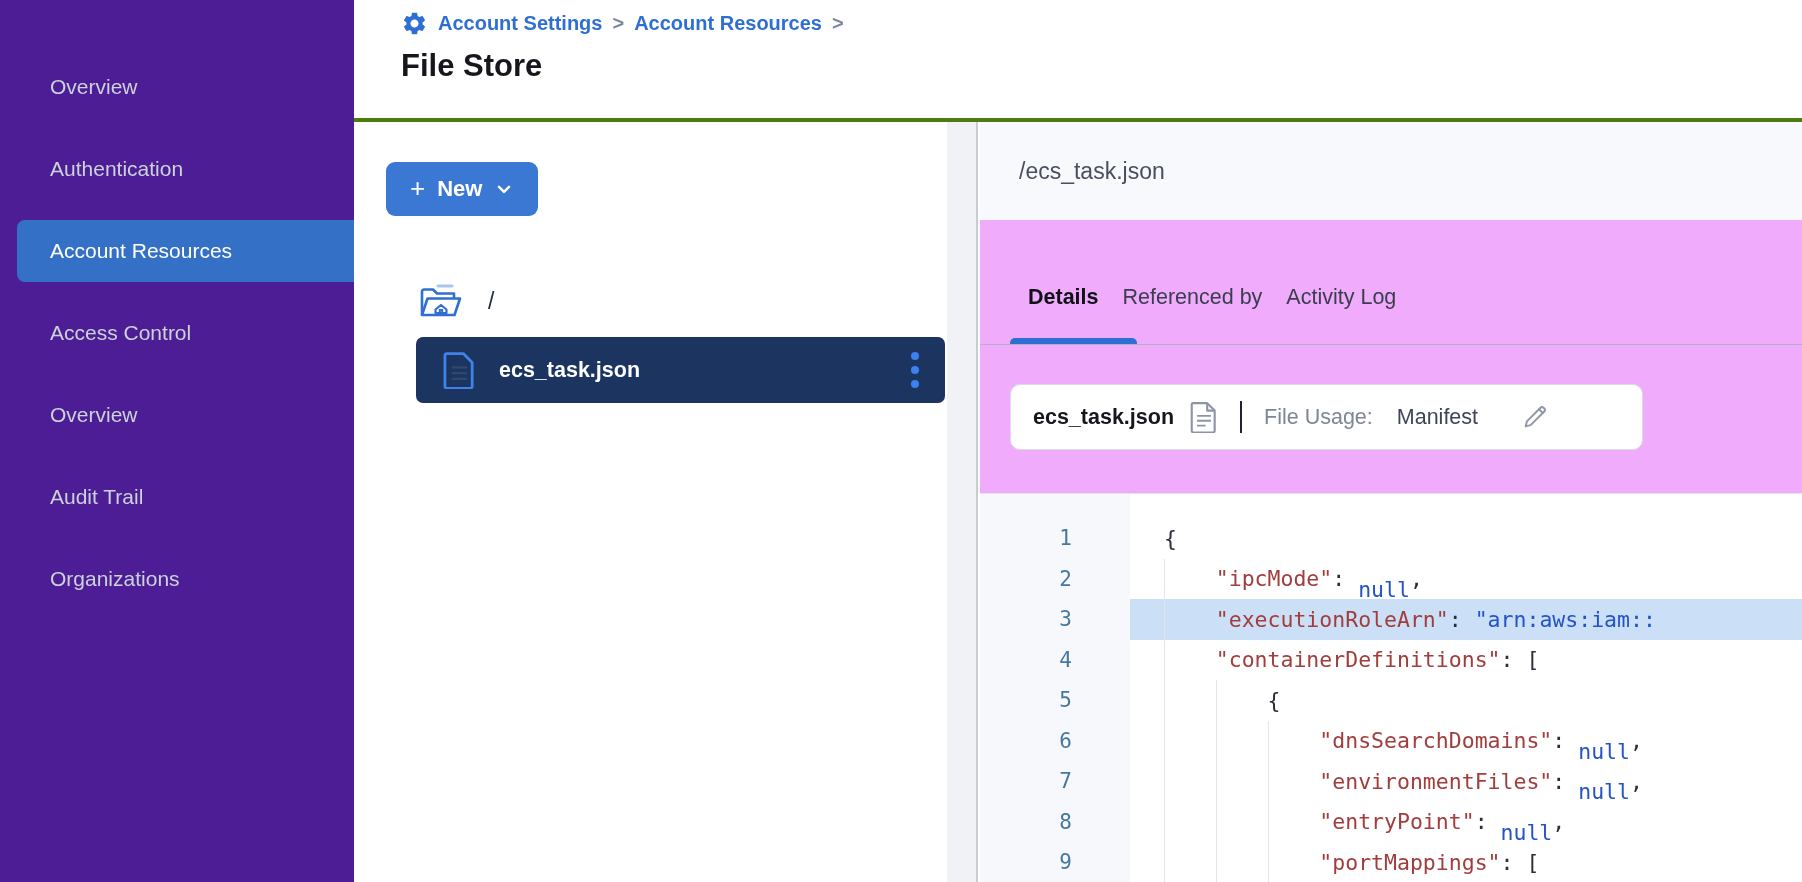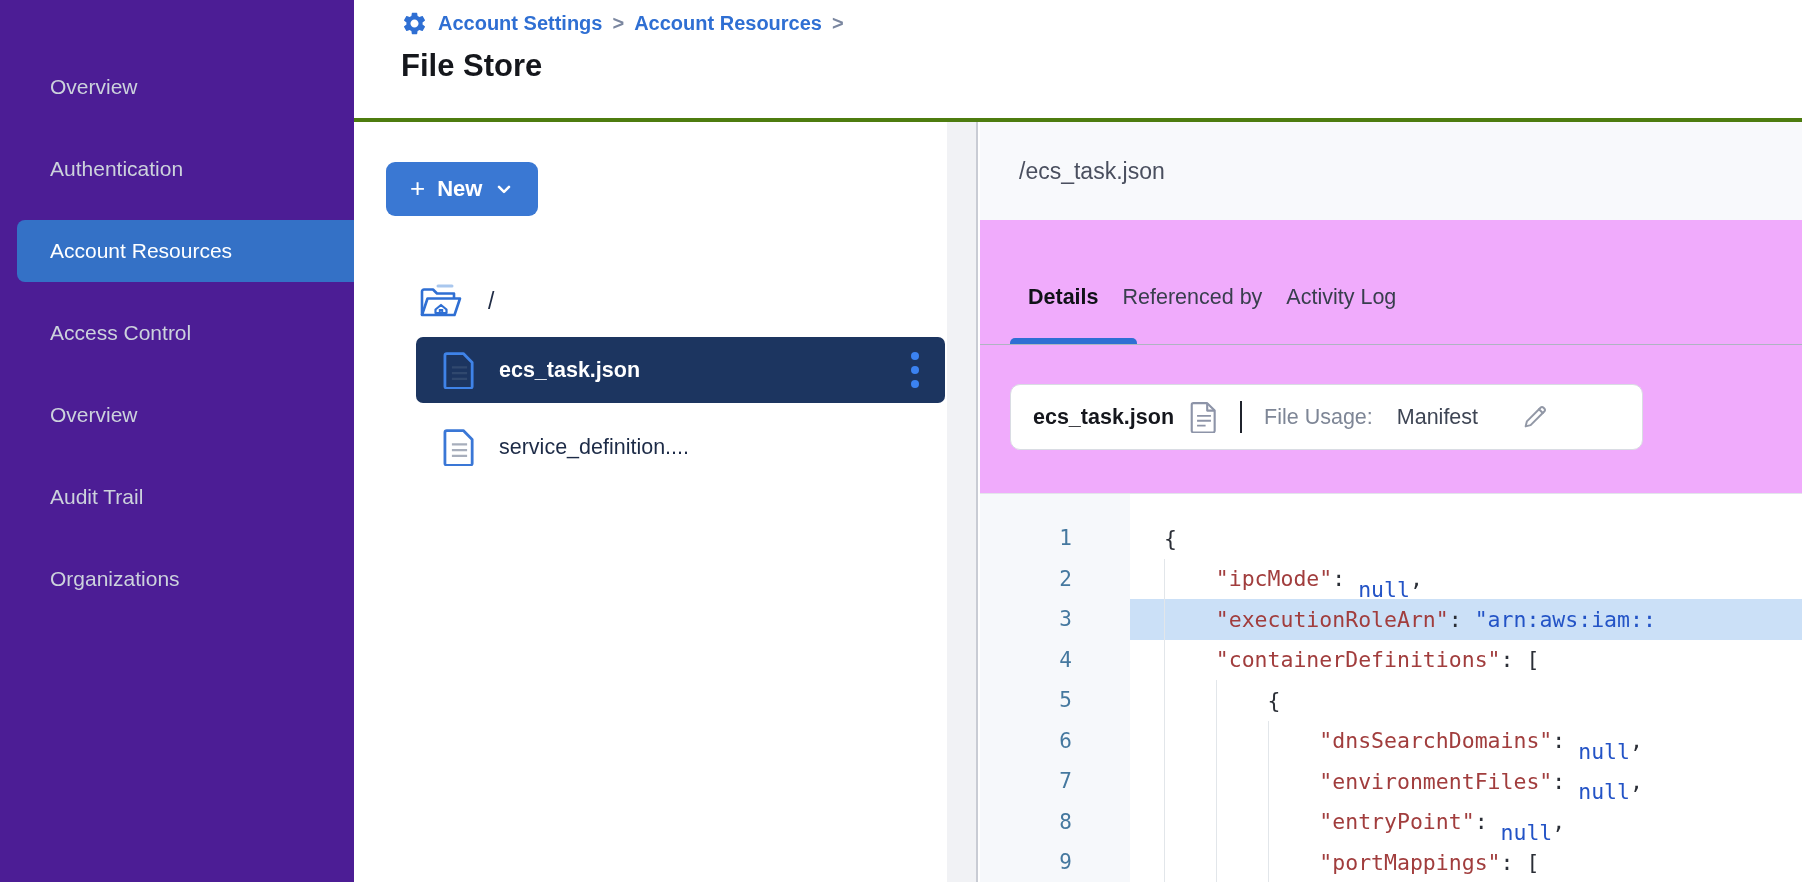--- a/index.html
+++ b/index.html
@@ -142,29 +142,20 @@
         </svg>
       </span>
       <span class="fname">ecs_task.json</span>
       <span class="kebab">
           <i></i>
           <i></i>
           <i></i>
         </span>
     </div>
 
-    <div class="file-row" style="top:292px;">
-      <span>
-        <svg width="33" height="38" viewBox="0 0 26 30">
-          <path d="M3 2h13l7 7v19a1.5 1.5 0 0 1-1.5 1.5H3A1.5 1.5 0 0 1 1.5 28V3.5A1.5 1.5 0 0 1 3 2z" fill="none" stroke="#3a77d6" stroke-width="2.2" stroke-linejoin="round"></path>
-          <path d="M7 13h12M7 17.5h12M7 22h12" stroke="#a7aebc" stroke-width="1.8"></path>
-        </svg>
-      </span>
-      <span class="fname">service_definition....</span>
-    </div>
   </section>
 
   <div class="scroll-strip"></div>
 
   <section class="details-panel">
     <div class="path-band">
       <span class="path-text">/ecs_task.json</span>
     </div>
 
     <div class="tabs-row">

